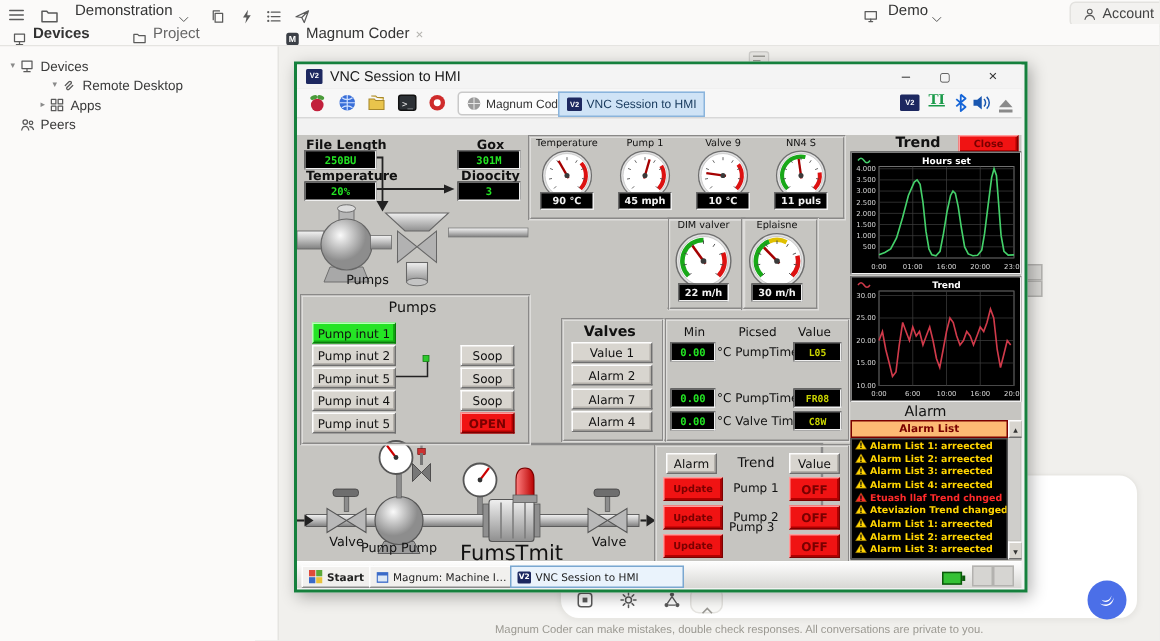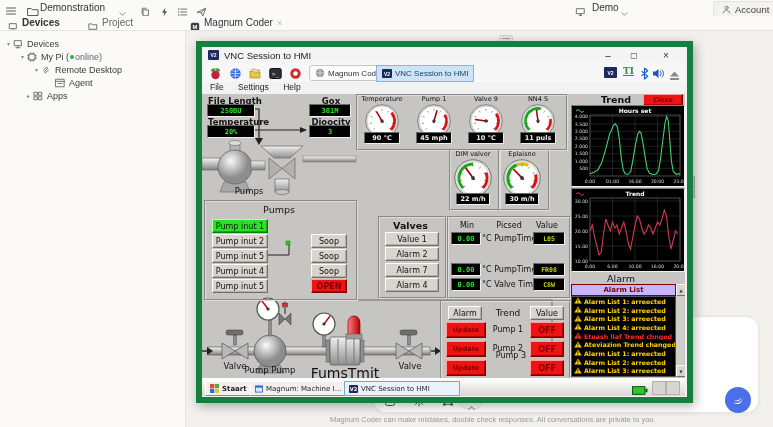--- a/index.html
+++ b/index.html
@@ -15,21 +15,21 @@
   .sep-h{background:#e5e4e1;height:1px;}
   .sep-v{background:#e5e4e1;width:1px;}
   .tree-row{display:flex;align-items:center;height:13px;font-size:9px;color:#3a3a3a;cursor:default;}
   .tree-chev{width:9px;font-size:6px;color:#8a8a8a;text-align:center;flex:0 0 9px;}
   .tree-ico{width:11px;height:10px;flex:0 0 11px;margin-right:3px;display:flex;align-items:center;}
   .dot-online{display:inline-block;width:4px;height:4px;border-radius:50%;background:#21b14d;margin:0 1px;}
   .workspace{background:#f1f0ed;}
   .chatpanel{background:#ffffff;border:1px solid #e9e8e4;border-radius:13px;box-shadow:0 1px 4px rgba(0,0,0,.05);}
   .disclaimer{font-size:7.5px;color:#9a9891;text-align:center;}
   
-  .vncwin{background:#f2f2f2;border:6px solid #15803d;box-shadow:2px 3px 10px rgba(0,0,0,.3);}
+  .vncwin{background:#f2f2f2;border:2px solid #15803d;box-shadow:2px 3px 10px rgba(0,0,0,.3);}
   .titlebar{background:#f4f4f4;border-bottom:1px solid #dcdcdc;}
   .title-text{font-size:9.5px;color:#1a1a1a;}
   .winctl{font-size:10px;color:#333;width:16px;height:12px;display:flex;align-items:center;justify-content:center;}
   .toolbar{background:#f7f7f7;border-bottom:1px solid #d8d8d8;}
   .toolbtn{background:#fcfcfc;border:1px solid #c9c9c9;border-radius:3px;display:flex;align-items:center;gap:3px;
            padding:0 5px;height:14px;font-size:8px;color:#333;}
   .sesstab{background:#cfe3f6;border:1px solid #8ab4dc;display:flex;align-items:center;gap:3px;
            padding:0 5px;height:15px;font-size:8px;color:#17395c;}
   .menubar{background:#f2f2f2;border-bottom:1px solid #cfcfcf;font-size:8.5px;color:#222;}
   .menu-item{padding:0 6px;display:inline-block;}
@@ -69,21 +69,21 @@
 
 <div id="root">
 
   <div class="abs" style="left:0;top:0;width:773px;height:16px;background:#fbfaf9;">
     <span class="abs" style="left:5px;top:3px;width:12px;height:10px;"><svg width="12" height="12" viewBox="0 0 12 12">
           <path d="M1.5 3h9M1.5 6h9M1.5 9h9" fill="none" stroke="#5a5a5a" stroke-width="1" stroke-linecap="round" stroke-linejoin="round"></path>
         </svg></span>
     <span class="abs" style="left:27px;top:3px;width:12px;height:10px;"><svg width="12" height="12" viewBox="0 0 12 12">
           <path d="M1 3.5h3.2l1 1.2H11v5.8H1z" fill="none" stroke="#5a5a5a" stroke-width="1" stroke-linecap="round" stroke-linejoin="round"></path>
         </svg></span>
-    <span class="abs topbar-text" style="left:40px;top:2px;text-align:right;">Demonstration</span>
+    <span class="abs topbar-text" style="left:50px;top:2px;text-align:right;">Demonstration</span>
     <span class="abs" style="left:118px;top:4px;width:9px;height:8px;"><svg width="9" height="8" viewBox="0 0 12 12">
           <path d="M2 4l4 4 4-4" fill="none" stroke="#5a5a5a" stroke-width="1" stroke-linecap="round" stroke-linejoin="round"></path>
         </svg></span>
     <span class="abs" style="left:140px;top:3px;width:11px;height:10px;"><svg width="11" height="10" viewBox="0 0 12 12">
           <rect x="3.5" y="3.5" width="6" height="7" fill="none" stroke="#5a5a5a" stroke-width="1" stroke-linecap="round" stroke-linejoin="round"></rect>
           <path d="M2 8.5v-7h5" fill="none" stroke="#5a5a5a" stroke-width="1" stroke-linecap="round" stroke-linejoin="round"></path>
         </svg></span>
     <span class="abs" style="left:159px;top:3px;width:11px;height:10px;"><svg width="11" height="10" viewBox="0 0 12 12">
           <polygon points="7,0.5 3,6.8 5.8,6.8 4.8,11.5 9.2,5 6.4,5" fill="#5a5a5a"></polygon>
         </svg></span>
@@ -143,63 +143,52 @@
         <div class="tree-row" style="padding-left: 4px;">
           <span class="tree-chev">▾</span>
           <span class="tree-ico">
             <svg width="10" height="10" viewBox="0 0 12 12">
               <rect x="2" y="2" width="8" height="6" fill="none" stroke="#5a5a5a" stroke-width="1" stroke-linecap="round" stroke-linejoin="round"></rect>
               <path d="M6 8v2M3.5 10.5h5" fill="none" stroke="#5a5a5a" stroke-width="1" stroke-linecap="round" stroke-linejoin="round"></path>
             </svg>
           </span>
           <span>Devices</span>
         </div>
-        <div class="tree-row" style="padding-left: 18px;">
-          <span class="tree-chev">▾</span>
-          <span class="tree-ico">
-            <svg width="10" height="10" viewBox="0 0 12 12">
-              <rect x="2.5" y="2.5" width="7" height="7" fill="none" stroke="#5a5a5a" stroke-width="1" stroke-linecap="round" stroke-linejoin="round"></rect>
-              <path d="M4.5 0.8v1.7M7.5 0.8v1.7M4.5 9.5v1.7M7.5 9.5v1.7M0.8 4.5h1.7M0.8 7.5h1.7M9.5 4.5h1.7M9.5 7.5h1.7" fill="none" stroke="#5a5a5a" stroke-width="1" stroke-linecap="round" stroke-linejoin="round"></path>
-            </svg>
-          </span>
-          <span>My Pi (</span>
-          <span class="dot-online"></span>
-          <span style="color: rgb(102, 102, 102);">online)</span>
-        </div>
         <div class="tree-row" style="padding-left: 32px;">
           <span class="tree-chev">▾</span>
           <span class="tree-ico">
             <svg width="10" height="10" viewBox="0 0 12 12">
               <path d="M4.6 7.4 L7.4 4.6 M3 6l3-3c1-1 2.6 .6 1.6 1.6M9 6l-3 3c-1 1-2.6-.6-1.6-1.6" fill="none" stroke="#5a5a5a" stroke-width="1" stroke-linecap="round" stroke-linejoin="round"></path>
             </svg>
           </span>
           <span>Remote Desktop</span>
-        </div>
-        <div class="tree-row" style="padding-left: 46px;">
-          <span class="tree-chev"></span>
-          <span class="tree-ico">
-            <svg width="10" height="10" viewBox="0 0 12 12">
-              <rect x="1" y="1.5" width="10" height="9" fill="none" stroke="#5a5a5a" stroke-width="1" stroke-linecap="round" stroke-linejoin="round"></rect>
-              <path d="M1 4h10M3.5 6.5h5" fill="none" stroke="#5a5a5a" stroke-width="1" stroke-linecap="round" stroke-linejoin="round"></path>
-            </svg>
-          </span>
-          <span>Agent</span>
         </div>
         <div class="tree-row" style="padding-left: 12px; margin-left: 12px;">
           <span class="tree-chev">▸</span>
           <span class="tree-ico">
             <svg width="10" height="10" viewBox="0 0 12 12">
               <rect x="1.5" y="1.5" width="3.6" height="3.6" fill="none" stroke="#5a5a5a" stroke-width="1" stroke-linecap="round" stroke-linejoin="round"></rect>
               <rect x="6.9" y="1.5" width="3.6" height="3.6" fill="none" stroke="#5a5a5a" stroke-width="1" stroke-linecap="round" stroke-linejoin="round"></rect>
               <rect x="1.5" y="6.9" width="3.6" height="3.6" fill="none" stroke="#5a5a5a" stroke-width="1" stroke-linecap="round" stroke-linejoin="round"></rect>
               <rect x="6.9" y="6.9" width="3.6" height="3.6" fill="none" stroke="#5a5a5a" stroke-width="1" stroke-linecap="round" stroke-linejoin="round"></rect>
             </svg>
           </span>
           <span>Apps</span>
         </div>
+        <div class="tree-row" style="padding-left: 4px;">
+          <span class="tree-chev"></span>
+          <span class="tree-ico">
+            <svg width="11" height="10" viewBox="0 0 12 12">
+              <circle cx="4" cy="4" r="1.8" fill="none" stroke="#5a5a5a" stroke-width="1" stroke-linecap="round" stroke-linejoin="round"></circle>
+              <circle cx="8.6" cy="4.6" r="1.4" fill="none" stroke="#5a5a5a" stroke-width="1" stroke-linecap="round" stroke-linejoin="round"></circle>
+              <path d="M1.2 10.4c.4-2 1.6-3 2.8-3s2.4 1 2.8 3M7.6 7.6c1.4 0 2.6 .8 3 2.4" fill="none" stroke="#5a5a5a" stroke-width="1" stroke-linecap="round" stroke-linejoin="round"></path>
+            </svg>
+          </span>
+          <span>Peers</span>
+        </div>
       </div>
   </div>
   <div class="abs sep-v" style="left:185px;top:31px;height:396px;"></div>
 
   <div class="abs workspace" style="left:186px;top:31px;width:587px;height:396px;"></div>
 
   <span class="abs" style="left:499px;top:31px;width:14px;height:10px;"><svg width="14" height="10" viewBox="0 0 14 10">
         <rect x="0.5" y="0.5" width="13" height="9" rx="2" fill="#e6e5e2" stroke="#cfcecb"></rect>
         <path d="M3 3.5h8M3 6.5h5" stroke="#9a9994" stroke-width="1"></path>
       </svg></span>
@@ -295,25 +284,20 @@
       <span class="abs" style="left:450px;top:3px;width:14px;height:13px;"><svg width="14" height="13" viewBox="0 0 14 13">
             <polygon points="1,4.5 3.5,4.5 6.5,2 6.5,11 3.5,8.5 1,8.5" fill="#1a57b0"></polygon>
             <path d="M8 4c1.4 1.4 1.4 3.6 0 5M9.8 2.6c2.3 2.3 2.3 5.5 0 7.8" fill="none" stroke="#1a57b0" stroke-width="1"></path>
           </svg></span>
       <span class="abs" style="left:467px;top:4px;width:11px;height:11px;"><svg width="11" height="11" viewBox="0 0 11 11">
             <polygon points="5.5,1.5 10,6.5 1,6.5" fill="#8a8a8a"></polygon>
             <rect x="1" y="8" width="9" height="2" fill="#8a8a8a"></rect>
           </svg></span>
     </div>
 
-    <div class="abs menubar" style="left:0;top:35px;width:483px;height:12px;">
-      <span class="menu-item" style="margin-left:2px;">File</span>
-      <span class="menu-item">Settings</span>
-      <span class="menu-item">Help</span>
-    </div>
 
     <div class="abs hmi" style="left:0;top:47px;width:483px;height:284px;overflow:hidden;">
 
       <svg id="diagram" class="abs" width="483" height="284" style="left:0;top:0;">
         <defs>
           <radialGradient id="gs" cx="38%" cy="32%">
               <stop offset="0%" stop-color="#fafafa"></stop>
               <stop offset="100%" stop-color="#8d8d8d"></stop>
             </radialGradient>
           <linearGradient id="gm" x1="0" y1="0" x2="0" y2="1">
@@ -589,21 +573,21 @@
         <div class="abs hlbl" style="left:48px;top:6px;width:36px;text-align:center;font-size:9px;">Trend</div>
         <div class="abs hbtn" style="left:88px;top:4px;width:32px;height:12px;">Value</div>
         <div id="alarm-table-rows">
             <div class="abs hbtn hbtn-red" style="left: 4px; top: 20px; width: 38px; height: 14px; font-size: 6.5px;">Update</div>
             <div class="abs hlbl" style="left: 48px; top: 23px; width: 36px; text-align: center;">Pump 1</div>
             <div class="abs hbtn hbtn-red" style="left: 88px; top: 20px; width: 32px; height: 14px;">OFF</div>
             <div class="abs hbtn hbtn-red" style="left: 4px; top: 39px; width: 38px; height: 14px; font-size: 6.5px;">Update</div>
             <div class="abs hlbl" style="left: 48px; top: 42px; width: 36px; text-align: center;">Pump 2</div>
             <div class="abs hbtn hbtn-red" style="left: 88px; top: 39px; width: 32px; height: 14px;">OFF</div>
             <div class="abs hbtn hbtn-red" style="left: 4px; top: 58px; width: 38px; height: 14px; font-size: 6.5px;">Update</div>
-            <div class="abs hlbl" style="left: 48px; top: 49px; width: 36px; text-align: right;">Pump 3</div>
+            <div class="abs hlbl" style="left: 48px; top: 49px; width: 36px; text-align: left;">Pump 3</div>
             <div class="abs hbtn hbtn-red" style="left: 88px; top: 58px; width: 32px; height: 14px;">OFF</div>
           </div>
       </div>
 
       <div class="abs hlbl" style="left:13px;top:267px;width:40px;text-align:center;font-size:8.5px;">Valve</div>
       <div class="abs hlbl" style="left:38px;top:271px;width:60px;text-align:center;font-size:8.5px;">Pump Pump</div>
       <div class="abs hlbl" style="left:101px;top:271px;width:84px;text-align:center;font-size:14px;">FumsTmit Sortion</div>
       <div class="abs hlbl" style="left:188px;top:267px;width:40px;text-align:center;font-size:8.5px;">Valve</div>
 
       <div class="abs hlbl" style="left:384px;top:0px;width:60px;text-align:center;font-size:9.5px;font-weight:bold;">Trend</div>
@@ -660,21 +644,21 @@
             <text x="63" y="79" font-size="4.6" fill="#d8d8d8" text-anchor="middle" font-family="DejaVu Sans">10:00</text>
             <line x1="85.5" y1="9" x2="85.5" y2="72" stroke="#3c3c3c" stroke-width="0.5"></line>
             <text x="85.5" y="79" font-size="4.6" fill="#d8d8d8" text-anchor="middle" font-family="DejaVu Sans">16:00</text>
             <line x1="108" y1="9" x2="108" y2="72" stroke="#3c3c3c" stroke-width="0.5"></line>
             <text x="108" y="79" font-size="4.6" fill="#d8d8d8" text-anchor="middle" font-family="DejaVu Sans">20:00</text>
             <polyline points="18.0,42.0 20.3,36.0 22.5,48.0 24.8,57.0 27.0,66.0 29.3,63.0 31.5,45.0 33.8,30.0 36.0,36.0 38.3,42.0 40.5,33.0 42.8,39.0 45.0,36.0 47.3,45.0 49.5,39.0 51.8,33.0 54.0,42.0 56.3,54.0 58.5,60.0 60.8,48.0 63.0,36.0 65.3,27.0 67.5,30.0 69.8,39.0 72.0,45.0 74.3,42.0 76.5,36.0 78.8,39.0 81.0,45.0 83.3,39.0 85.5,33.0 87.8,36.0 90.0,30.0 92.3,21.0 94.5,27.0 96.8,48.0 99.0,60.0 101.3,51.0 103.5,42.0 105.8,45.0" fill="none" stroke="#d03a4a" stroke-width="1.1"></polyline>
             <path d="M4 5 q2 -3 4 0 q2 3 4 0" fill="none" stroke="#d03a4a" stroke-width="1"></path>
             <text x="63" y="7" font-size="6" font-weight="bold" fill="#fff" text-anchor="middle" font-family="DejaVu Sans">Trend</text>
           </svg></div>
       <div class="abs hlbl" style="left:389px;top:179px;width:60px;text-align:center;font-size:9.5px;">Alarm</div>
-      <div class="abs" style="left:369px;top:190px;width:103px;height:10px;background:#c4b5fd;border:1px solid #7a0000;display:flex;align-items:center;justify-content:center;">
+      <div class="abs" style="left:369px;top:190px;width:103px;height:10px;background:#fdba74;border:1px solid #7a0000;display:flex;align-items:center;justify-content:center;">
         <span style="font:bold 7px 'DejaVu Sans',sans-serif;color:#7a0000;">Alarm List</span>
       </div>
       <div class="abs scrollbtn" style="left:474px;top:190px;width:8px;height:10px;">▲</div>
       <div class="abs" id="alarm-list" style="left:369px;top:202px;width:103px;height:79px;background:#000;border:1px solid #555;">
           <div class="alarm-item">
             <span><svg width="8" height="7" viewBox="0 0 12 10">
                 <polygon points="6,0.5 11.5,9.5 0.5,9.5" fill="#ffd400" stroke="#7a5a00" stroke-width="0.5"></polygon>
                 <text x="6" y="8.4" font-size="7.5" font-weight="bold" text-anchor="middle" fill="#000">!</text>
               </svg></span>
             <span>Alarm List 1: arreected</span>

